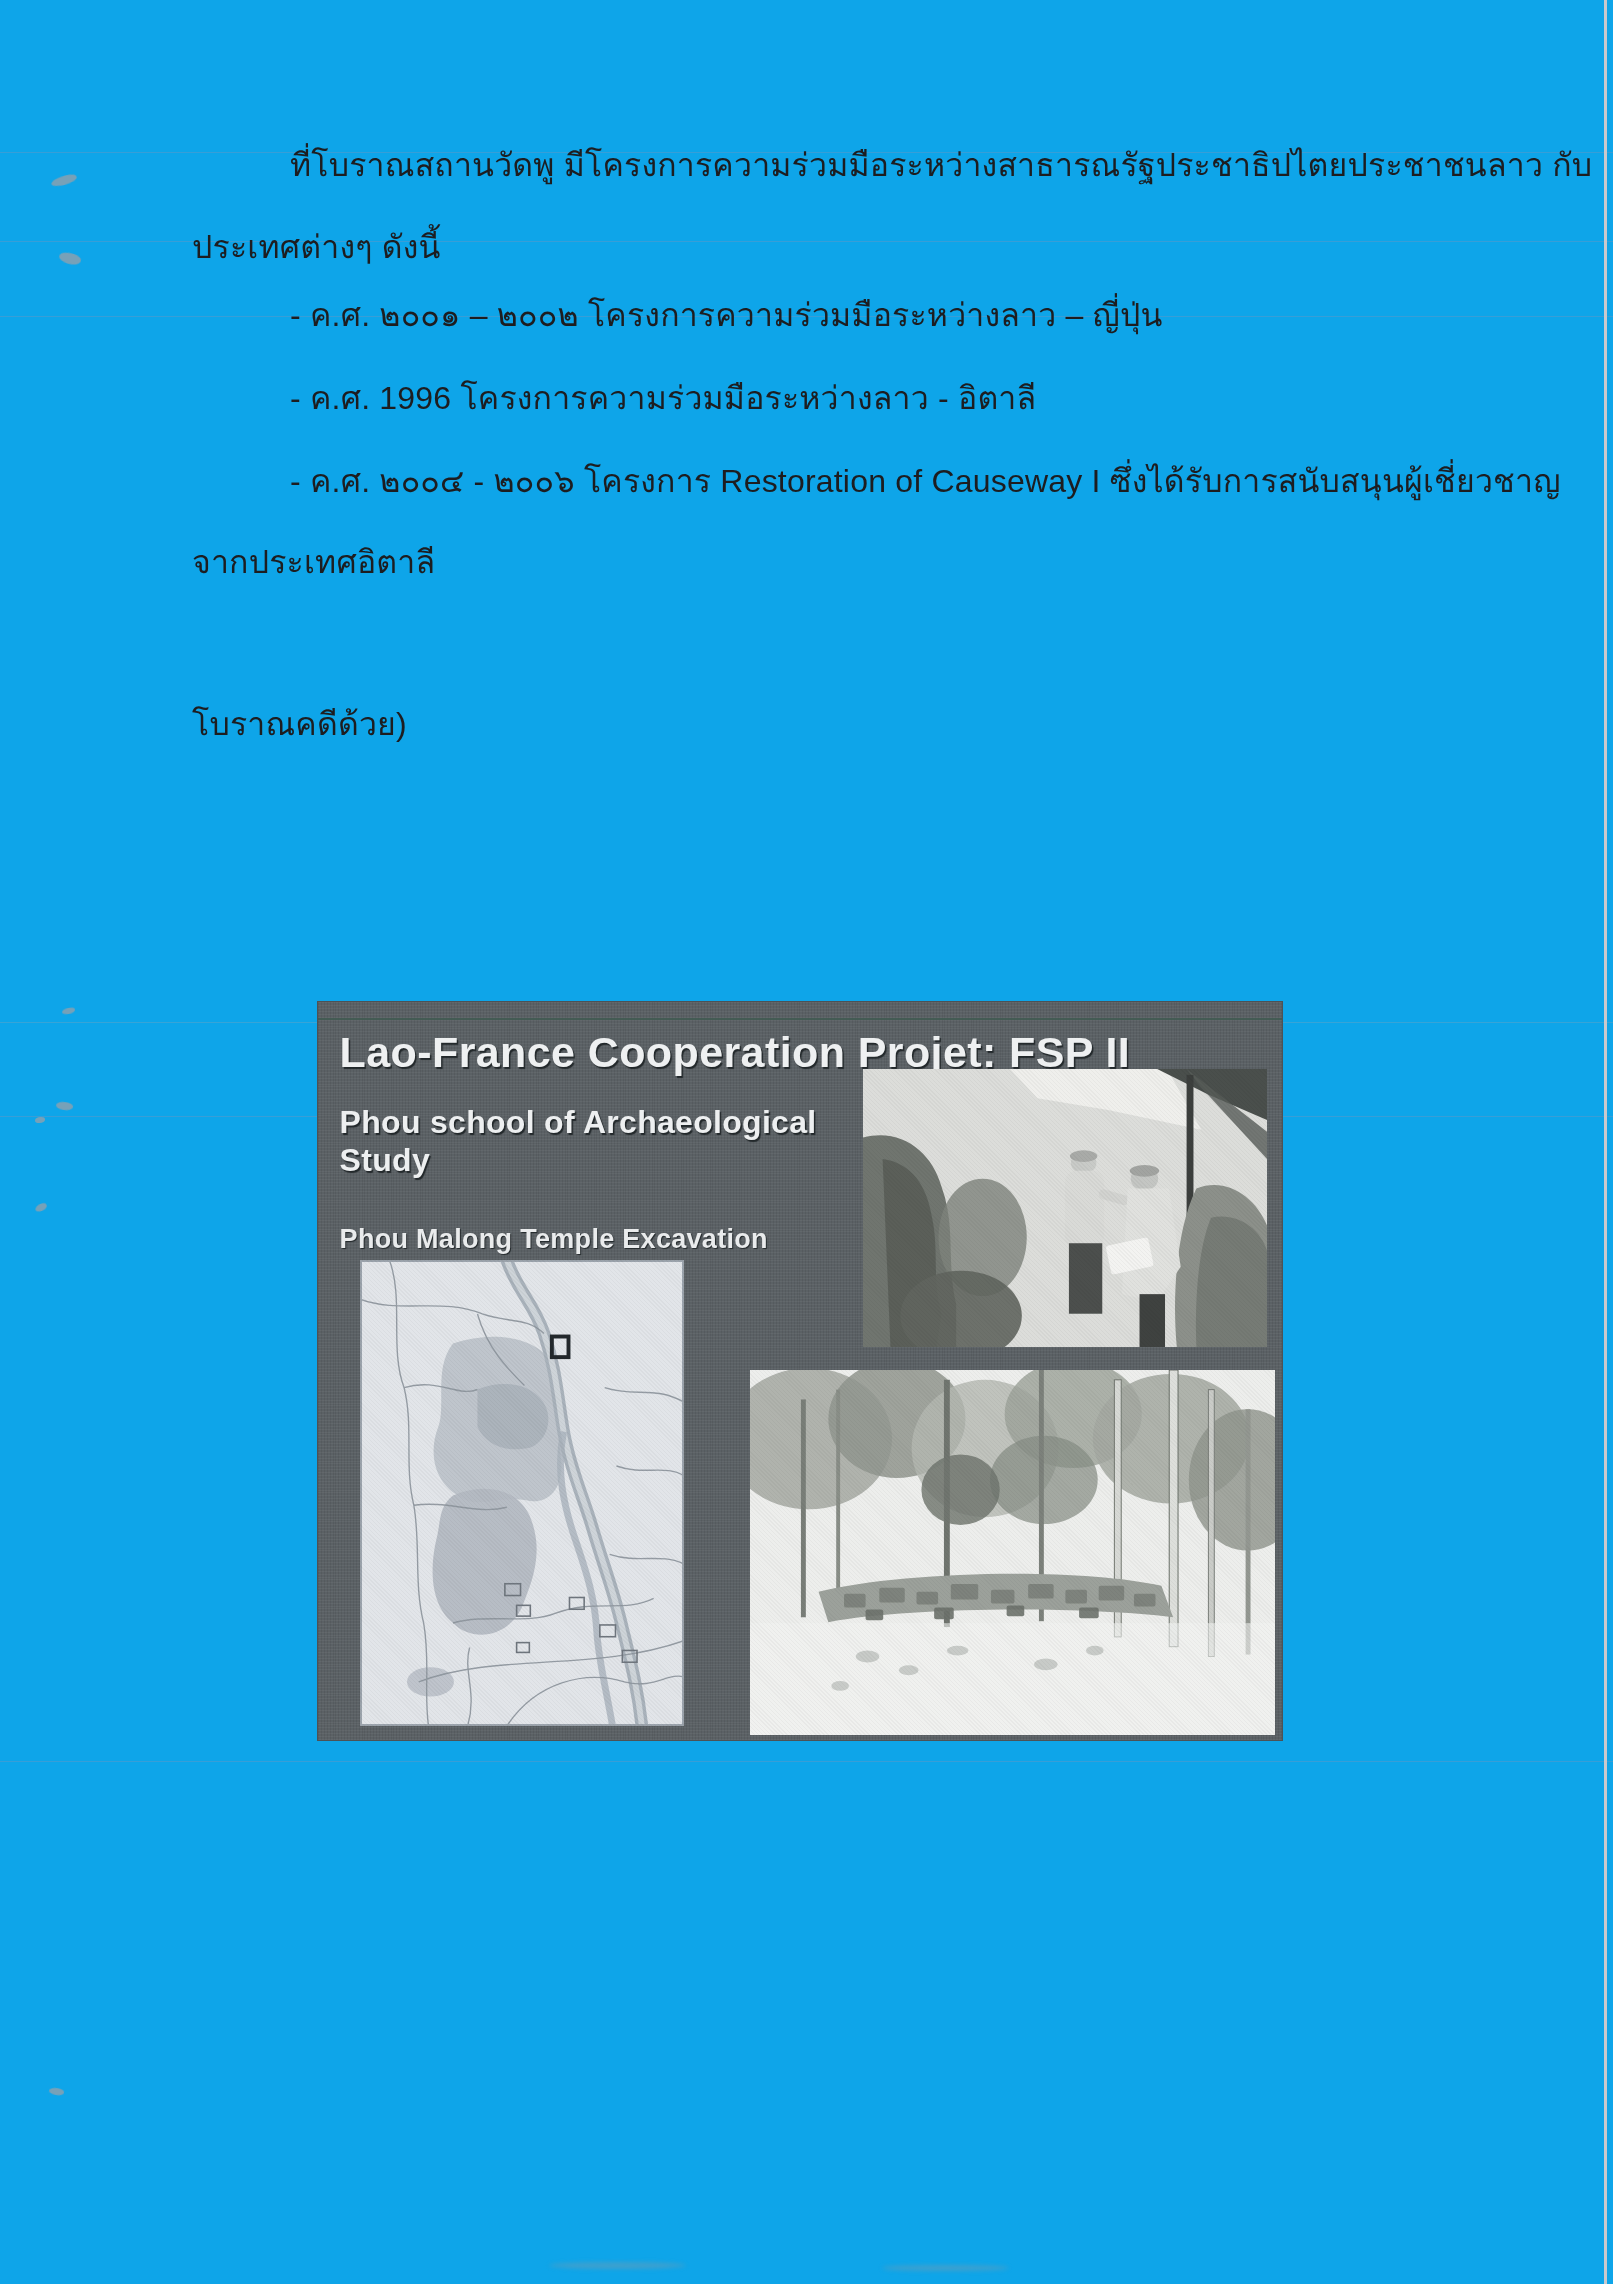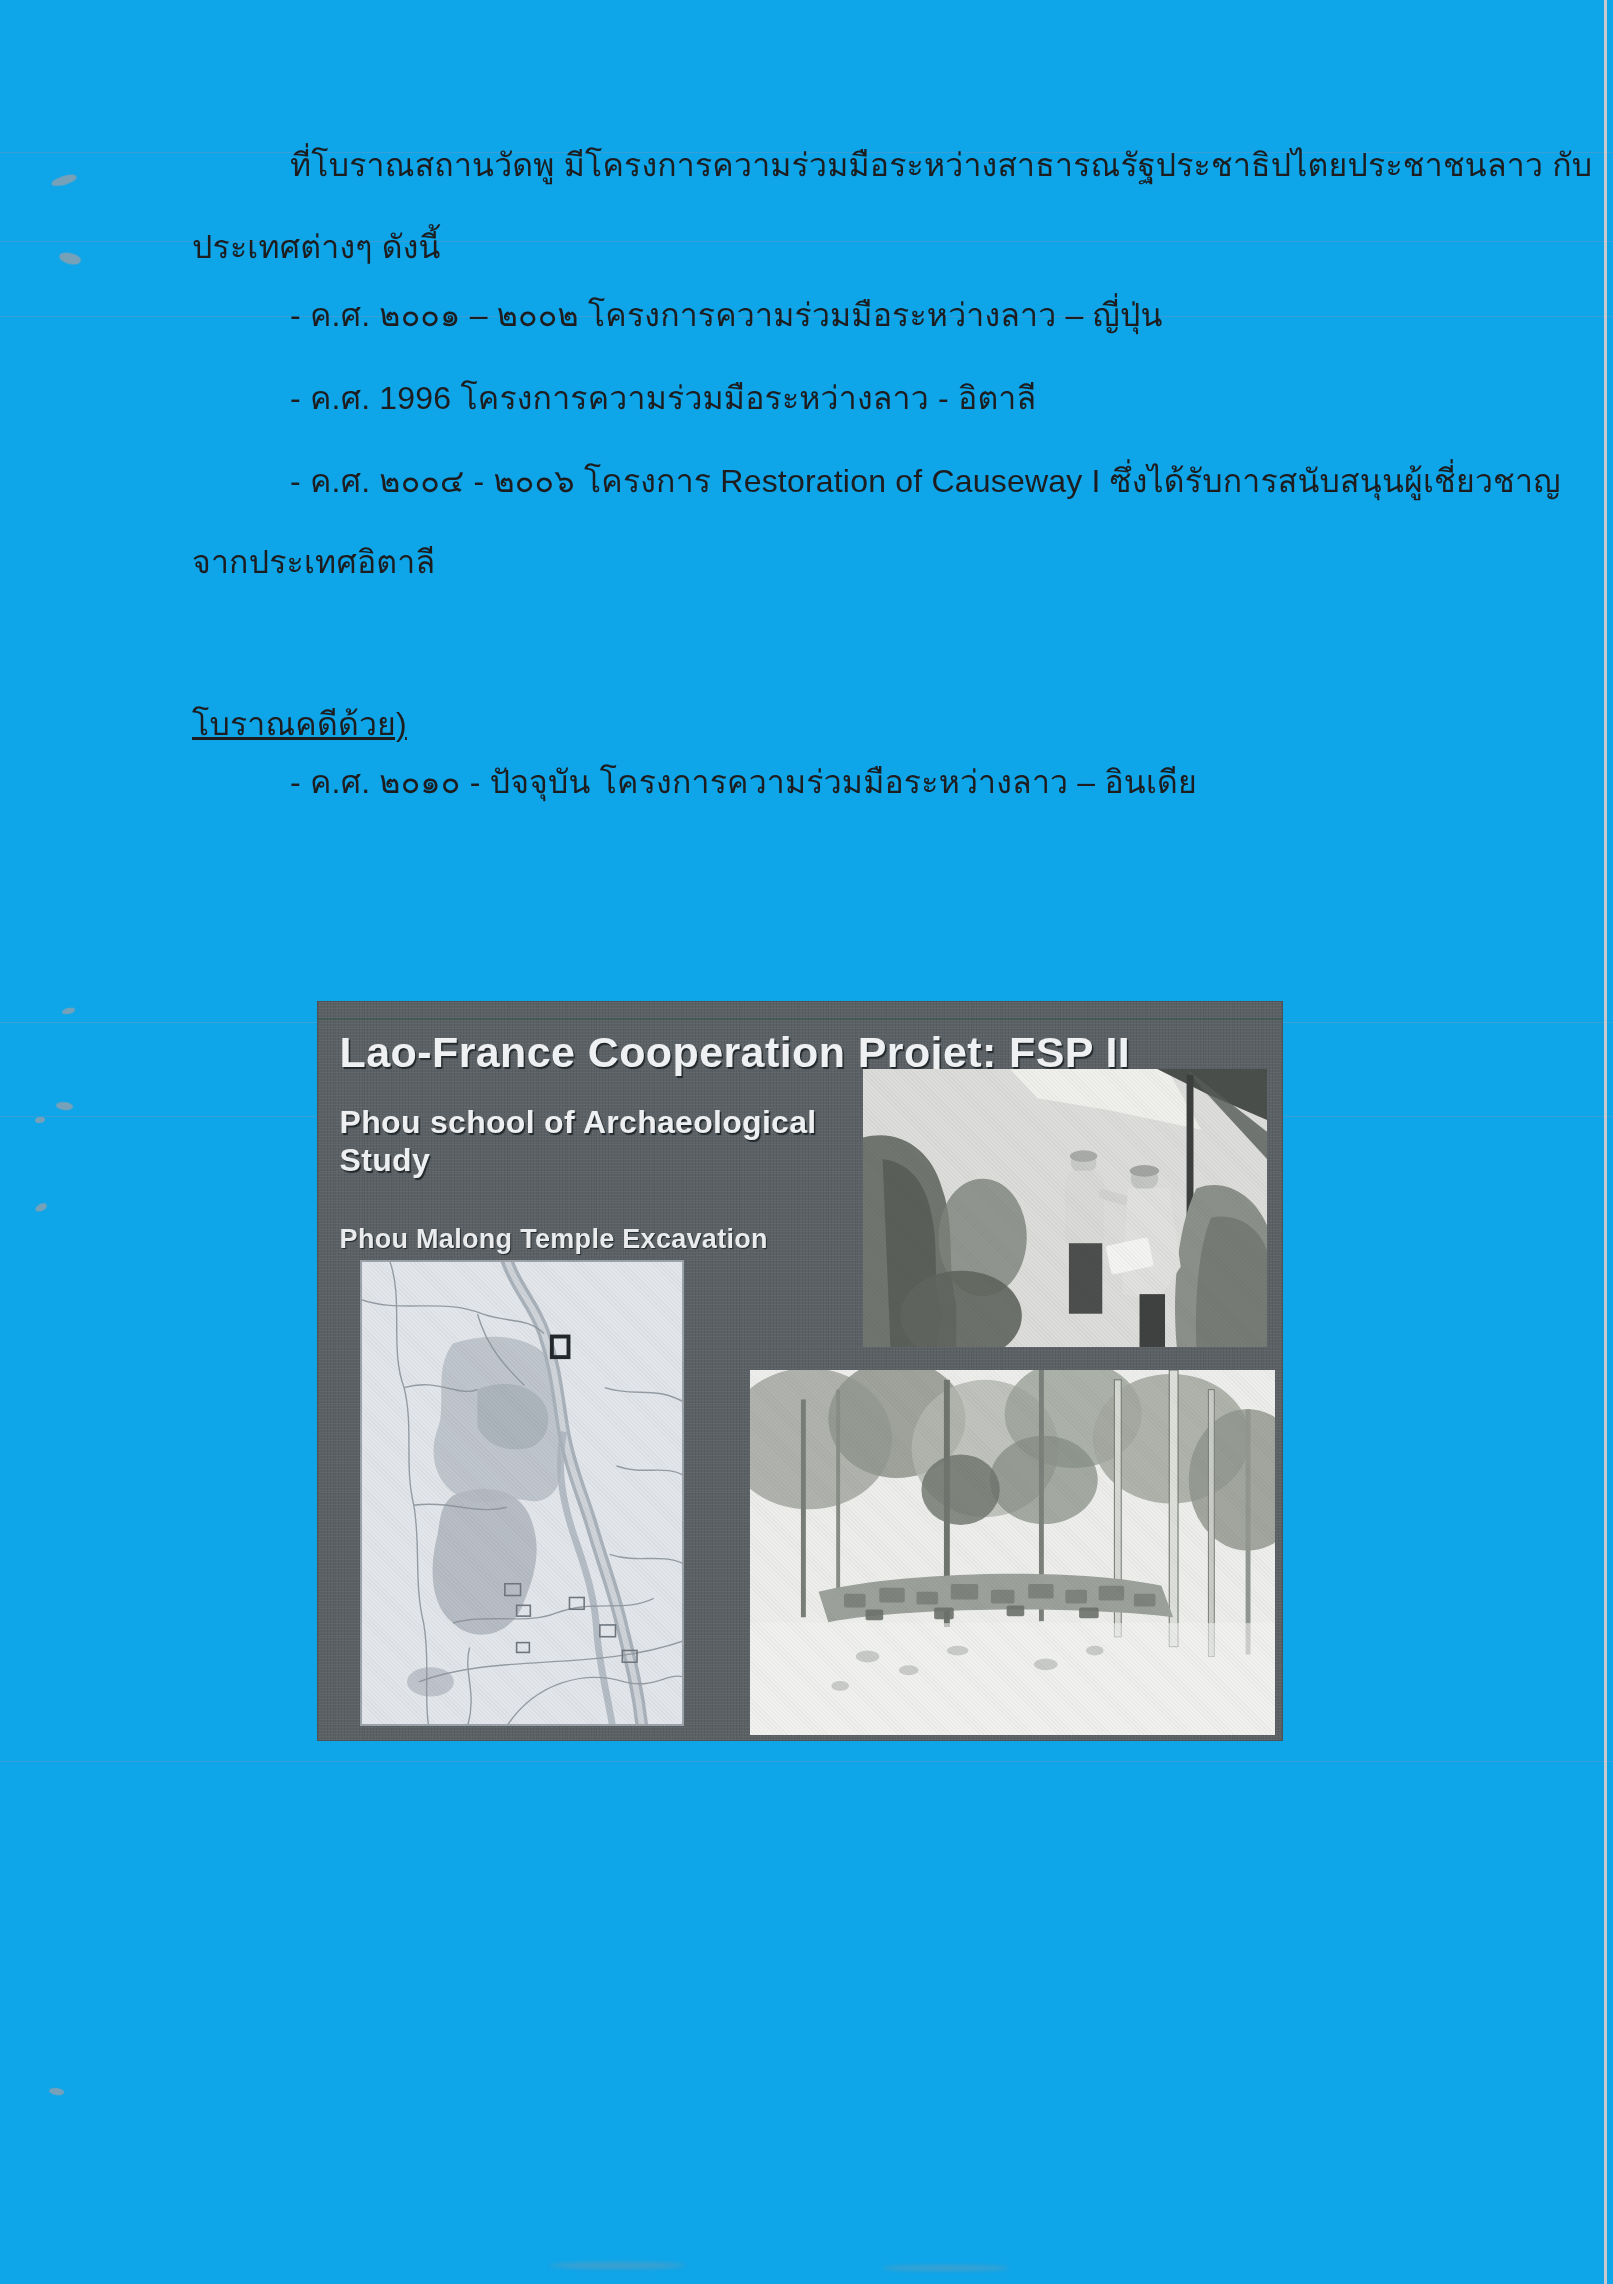--- a/index.html
+++ b/index.html
@@ -22,21 +22,21 @@
   }
   .indent{left:290px;}
   .margin{left:192px;}
   .l1{top:145px;}
   .l2{top:227px;}
   .l3{top:295px;}
   .l4{top:378px;}
   .l5{top:461px;}
   .l6{top:542px;}
   .l7{top:624px;}
-  .l8{top:704px;text-decoration:underline;}
+  .l8{top:704px;}
   .l9{top:762px;}
   .l10{top:845px;}
 
   
   .scanline{position:absolute;left:0;width:1613px;height:1px;background:rgba(205,135,150,.22);}
   .scanline.gray{background:rgba(160,162,170,.28);}
   .edge-line{position:absolute;top:0;left:1604px;width:2.9px;height:2285px;background:#c9c9cd;}
   .smudge{position:absolute;background:#9aa0a8;opacity:.75;border-radius:60% 40% 55% 45%;filter:blur(0.6px);}
   .blot{position:absolute;background:rgba(150,152,158,.35);filter:blur(2px);border-radius:50%;}
 
@@ -104,21 +104,20 @@
   <div class="blot" style="left:549px;top:2262px;width:137px;height:6.9px"></div>
   <div class="blot" style="left:882px;top:2265px;width:127px;height:5.9px"></div>
 
   <div class="docline indent l1">ที่โบราณสถานวัดพู มีโครงการความร่วมมือระหว่างสาธารณรัฐประชาธิปไตยประชาชนลาว กับ</div>
   <div class="docline margin l2">ประเทศต่างๆ ดังนี้</div>
   <div class="docline indent l3">- ค.ศ. ๒๐๐๑ – ๒๐๐๒ โครงการความร่วมมือระหว่างลาว – ญี่ปุ่น</div>
   <div class="docline indent l4">- ค.ศ. 1996 โครงการความร่วมมือระหว่างลาว - อิตาลี</div>
   <div class="docline indent l5">- ค.ศ. ๒๐๐๔ - ๒๐๐๖ โครงการ Restoration of Causeway I ซึ่งได้รับการสนับสนุนผู้เชี่ยวชาญ</div>
   <div class="docline margin l6">จากประเทศอิตาลี</div>
   <div class="docline margin l8">โบราณคดีด้วย)</div>
-  <div class="docline indent l9">- ค.ศ. ๒๐๑๐ - ปัจจุบัน โครงการความร่วมมือระหว่างลาว – อินเดีย</div>
 
   <div id="slide">
     <div class="slide-topline"></div>
     <div class="slide-title">Lao-France Cooperation Projet: FSP II</div>
     <div class="slide-subtitle">Phou school of Archaeological Study</div>
     <div class="slide-caption">Phou Malong Temple Excavation</div>
 
     <div class="img-frame" id="map-frame">
       <svg viewBox="0 0 331 475" preserveAspectRatio="none">
         <rect width="331" height="475" fill="#e2e5e9"></rect>

